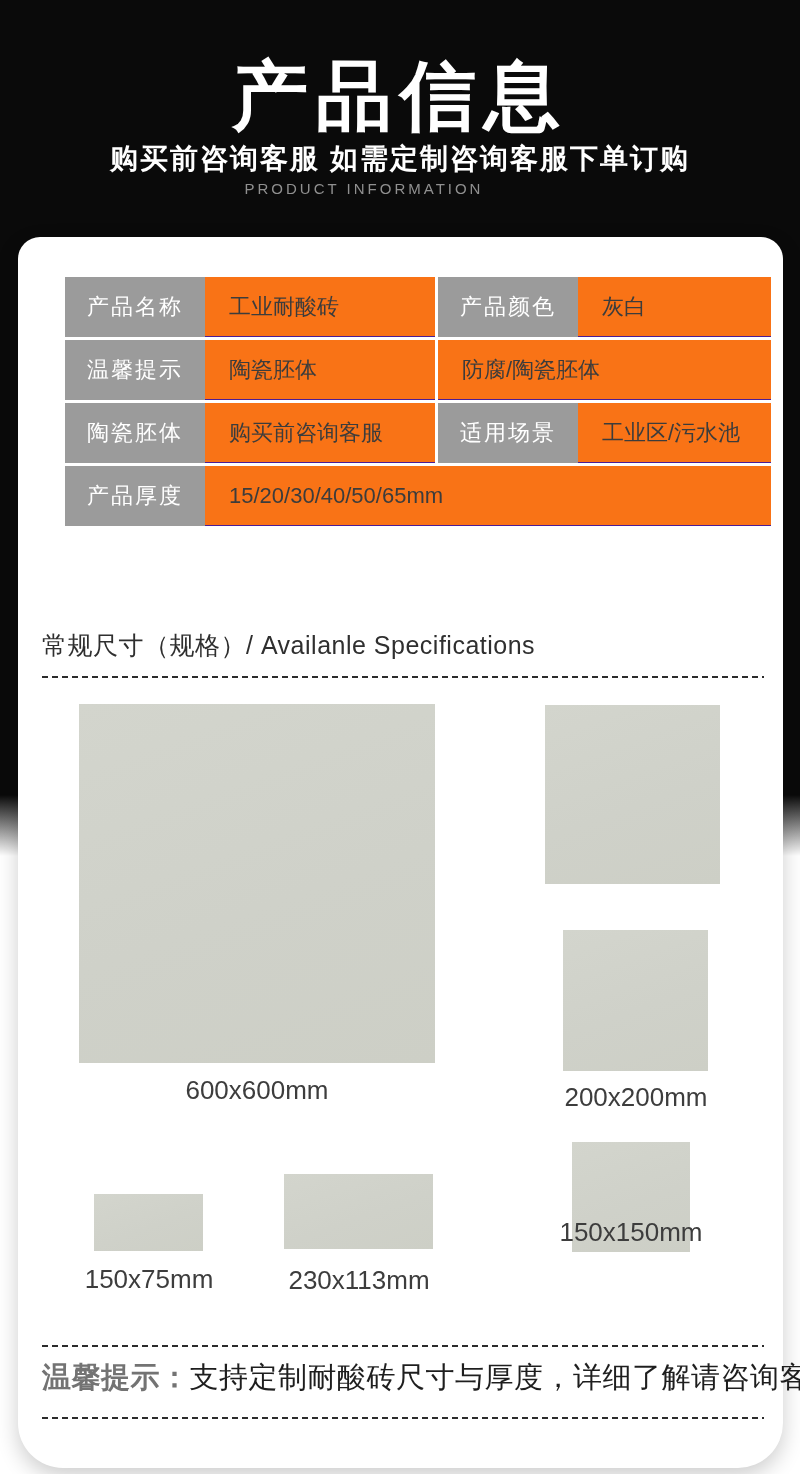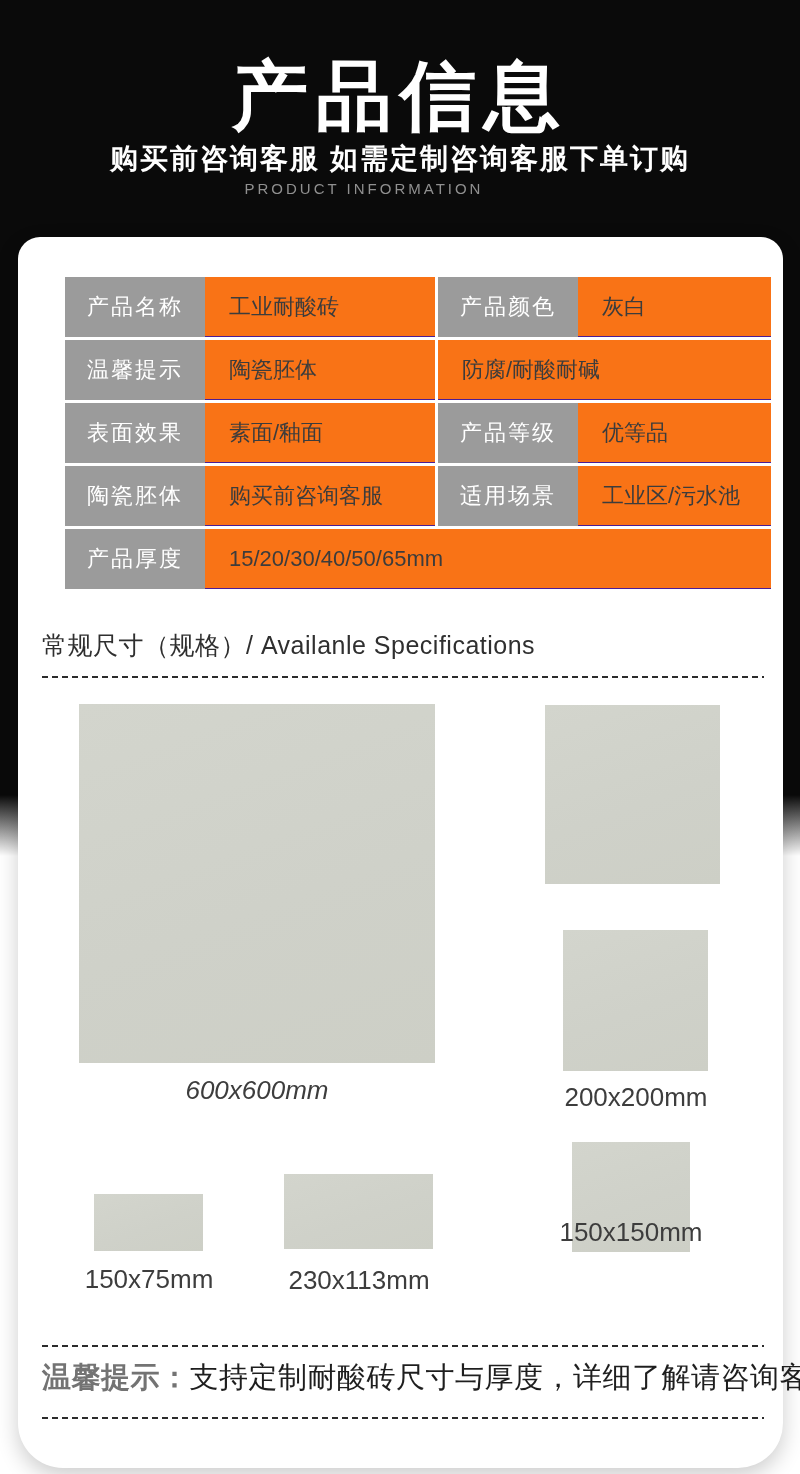--- a/index.html
+++ b/index.html
@@ -81,21 +81,21 @@
   .tile-300   { left: 527px; top: 468px; width: 175px; height: 179px; }
   .tile-200   { left: 545px; top: 693px; width: 145px; height: 141px; }
   .tile-150x75{ left: 76px;  top: 957px; width: 109px; height: 57px; }
   .tile-230   { left: 266px; top: 937px; width: 149px; height: 75px; }
   .tile-150   { left: 554px; top: 905px; width: 118px; height: 110px; }
 
   .tile-label {
     position: absolute; width: 220px; text-align: center;
     font-size: 26px; color: #3d3d3d; white-space: nowrap;
   }
-  .lbl-600    { left: 129px; top: 838px; font-style: italic; }
+  .lbl-600    { left: 129px; top: 838px; }
   .lbl-300    { left: 505px; top: 651px; }
   .lbl-200    { left: 508px; top: 845px; }
   .lbl-150x75 { left: 21px;  top: 1027px; }
   .lbl-230    { left: 231px; top: 1028px; }
   .lbl-150    { left: 503px; top: 980px; }
 
   
   .notice-dash-top { top: 1108px; }
   .notice-dash-bottom { top: 1180px; }
   .notice-text {
@@ -123,28 +123,21 @@
       <div class="cell-label">产品名称</div>
       <div class="cell-value">工业耐酸砖</div>
       <div class="cell-gap"></div>
       <div class="cell-label">产品颜色</div>
       <div class="cell-value wide">灰白</div>
     </div>
     <div class="spec-row">
       <div class="cell-label">温馨提示</div>
       <div class="cell-value">陶瓷胚体</div>
       <div class="cell-gap"></div>
-      <div class="cell-value wide">防腐/耐酸耐碱</div>
-    </div>
-    <div class="spec-row">
-      <div class="cell-label">表面效果</div>
-      <div class="cell-value">素面/釉面</div>
-      <div class="cell-gap"></div>
-      <div class="cell-label">产品等级</div>
-      <div class="cell-value wide">优等品</div>
+      <div class="cell-value wide">防腐/陶瓷胚体</div>
     </div>
     <div class="spec-row">
       <div class="cell-label">陶瓷胚体</div>
       <div class="cell-value">购买前咨询客服</div>
       <div class="cell-gap"></div>
       <div class="cell-label">适用场景</div>
       <div class="cell-value wide">工业区/污水池</div>
     </div>
     <div class="spec-row">
       <div class="cell-label">产品厚度</div>

